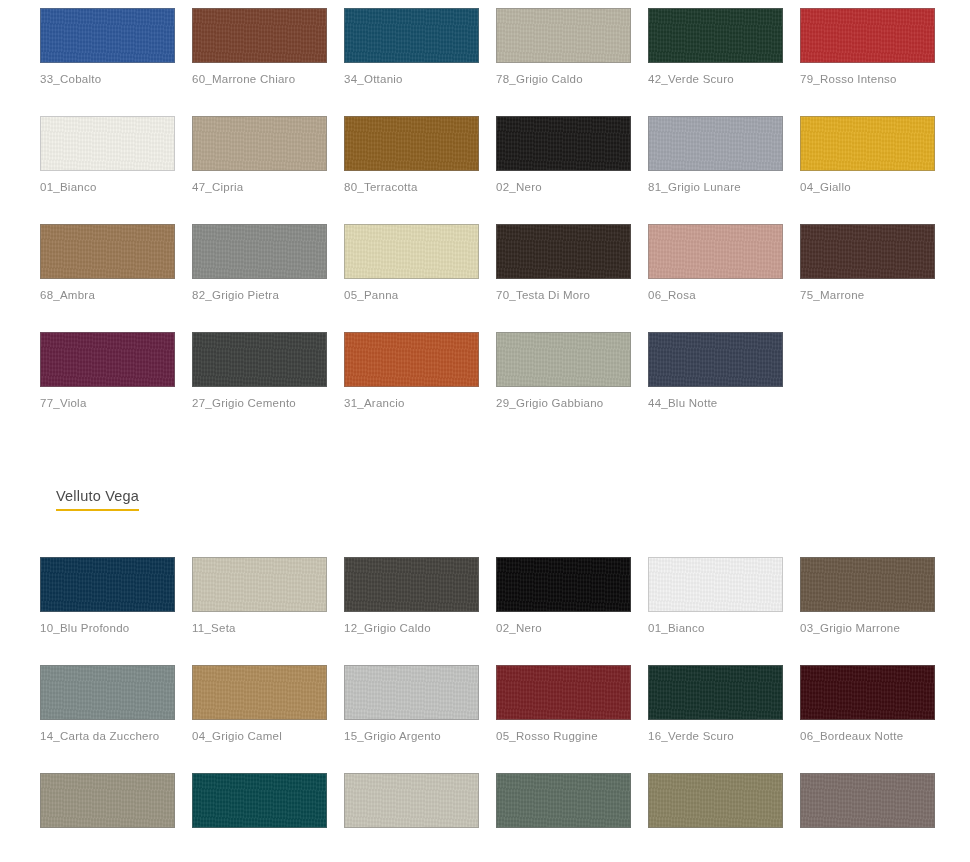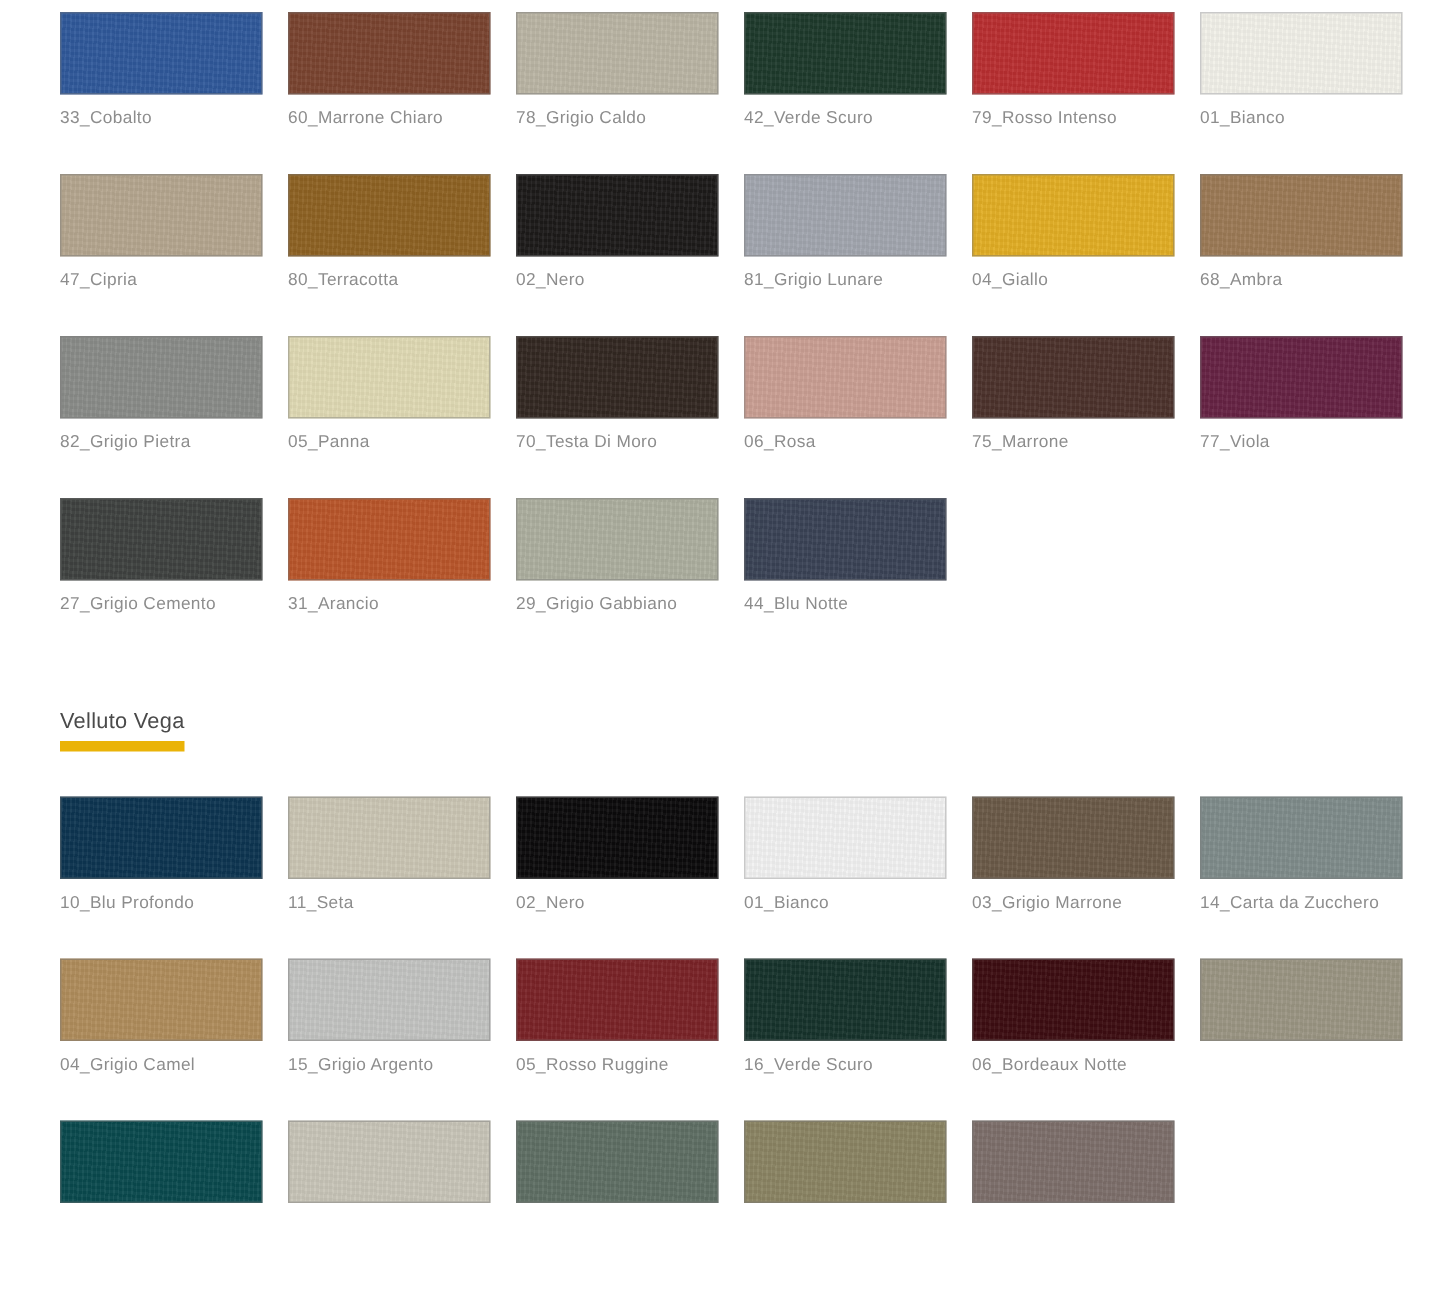--- a/index.html
+++ b/index.html
@@ -17,28 +17,28 @@
   #page {
     position: relative;
     width: 970px;
     height: 862px;
     background: #ffffff;
   }
   .section {
     position: relative;
   }
   .section-heading {
-    margin: 0;
+    margin: 16px;
     padding: 0 0 4px 0;
     font-size: 14.5px;
     font-weight: 400;
     color: #4a4a4a;
     letter-spacing: 0.2px;
     display: inline-block;
-    border-bottom: 7px solid #eab308;
+    border-bottom: 2px solid #eab308;
     line-height: 1.15;
   }
   .heading-wrap {
     padding-left: 40px;
   }
   .swatch-grid {
     display: grid;
     grid-template-columns: repeat(6, 135px);
     column-gap: 17px;
     row-gap: 0;
@@ -96,20 +96,24 @@
         <div class="swatch-grid">
           <div class="swatch-cell">
             <div class="swatch-chip" style="background: rgb(48, 89, 155);"></div>
             <div class="swatch-label">33_Cobalto</div>
           </div>
           <div class="swatch-cell">
             <div class="swatch-chip" style="background: rgb(122, 68, 48);"></div>
             <div class="swatch-label">60_Marrone Chiaro</div>
           </div>
           <div class="swatch-cell">
+            <div class="swatch-chip" style="background: rgb(23, 80, 106);"></div>
+            <div class="swatch-label">34_Ottanio</div>
+          </div>
+          <div class="swatch-cell">
             <div class="swatch-chip" style="background: rgb(186, 181, 164);"></div>
             <div class="swatch-label">78_Grigio Caldo</div>
           </div>
           <div class="swatch-cell">
             <div class="swatch-chip" style="background: rgb(30, 58, 44);"></div>
             <div class="swatch-label">42_Verde Scuro</div>
           </div>
           <div class="swatch-cell">
             <div class="swatch-chip" style="background: rgb(185, 47, 49);"></div>
             <div class="swatch-label">79_Rosso Intenso</div>
@@ -191,20 +195,24 @@
         <div class="swatch-grid">
           <div class="swatch-cell">
             <div class="swatch-chip" style="background: rgb(13, 53, 81);"></div>
             <div class="swatch-label">10_Blu Profondo</div>
           </div>
           <div class="swatch-cell">
             <div class="swatch-chip" style="background: rgb(203, 198, 180);"></div>
             <div class="swatch-label">11_Seta</div>
           </div>
           <div class="swatch-cell">
+            <div class="swatch-chip" style="background: rgb(70, 68, 63);"></div>
+            <div class="swatch-label">12_Grigio Caldo</div>
+          </div>
+          <div class="swatch-cell">
             <div class="swatch-chip" style="background: rgb(12, 11, 12);"></div>
             <div class="swatch-label">02_Nero</div>
           </div>
           <div class="swatch-cell">
             <div class="swatch-chip light-border" style="background: rgb(242, 242, 242);"></div>
             <div class="swatch-label">01_Bianco</div>
           </div>
           <div class="swatch-cell">
             <div class="swatch-chip" style="background: rgb(107, 90, 72);"></div>
             <div class="swatch-label">03_Grigio Marrone</div>

